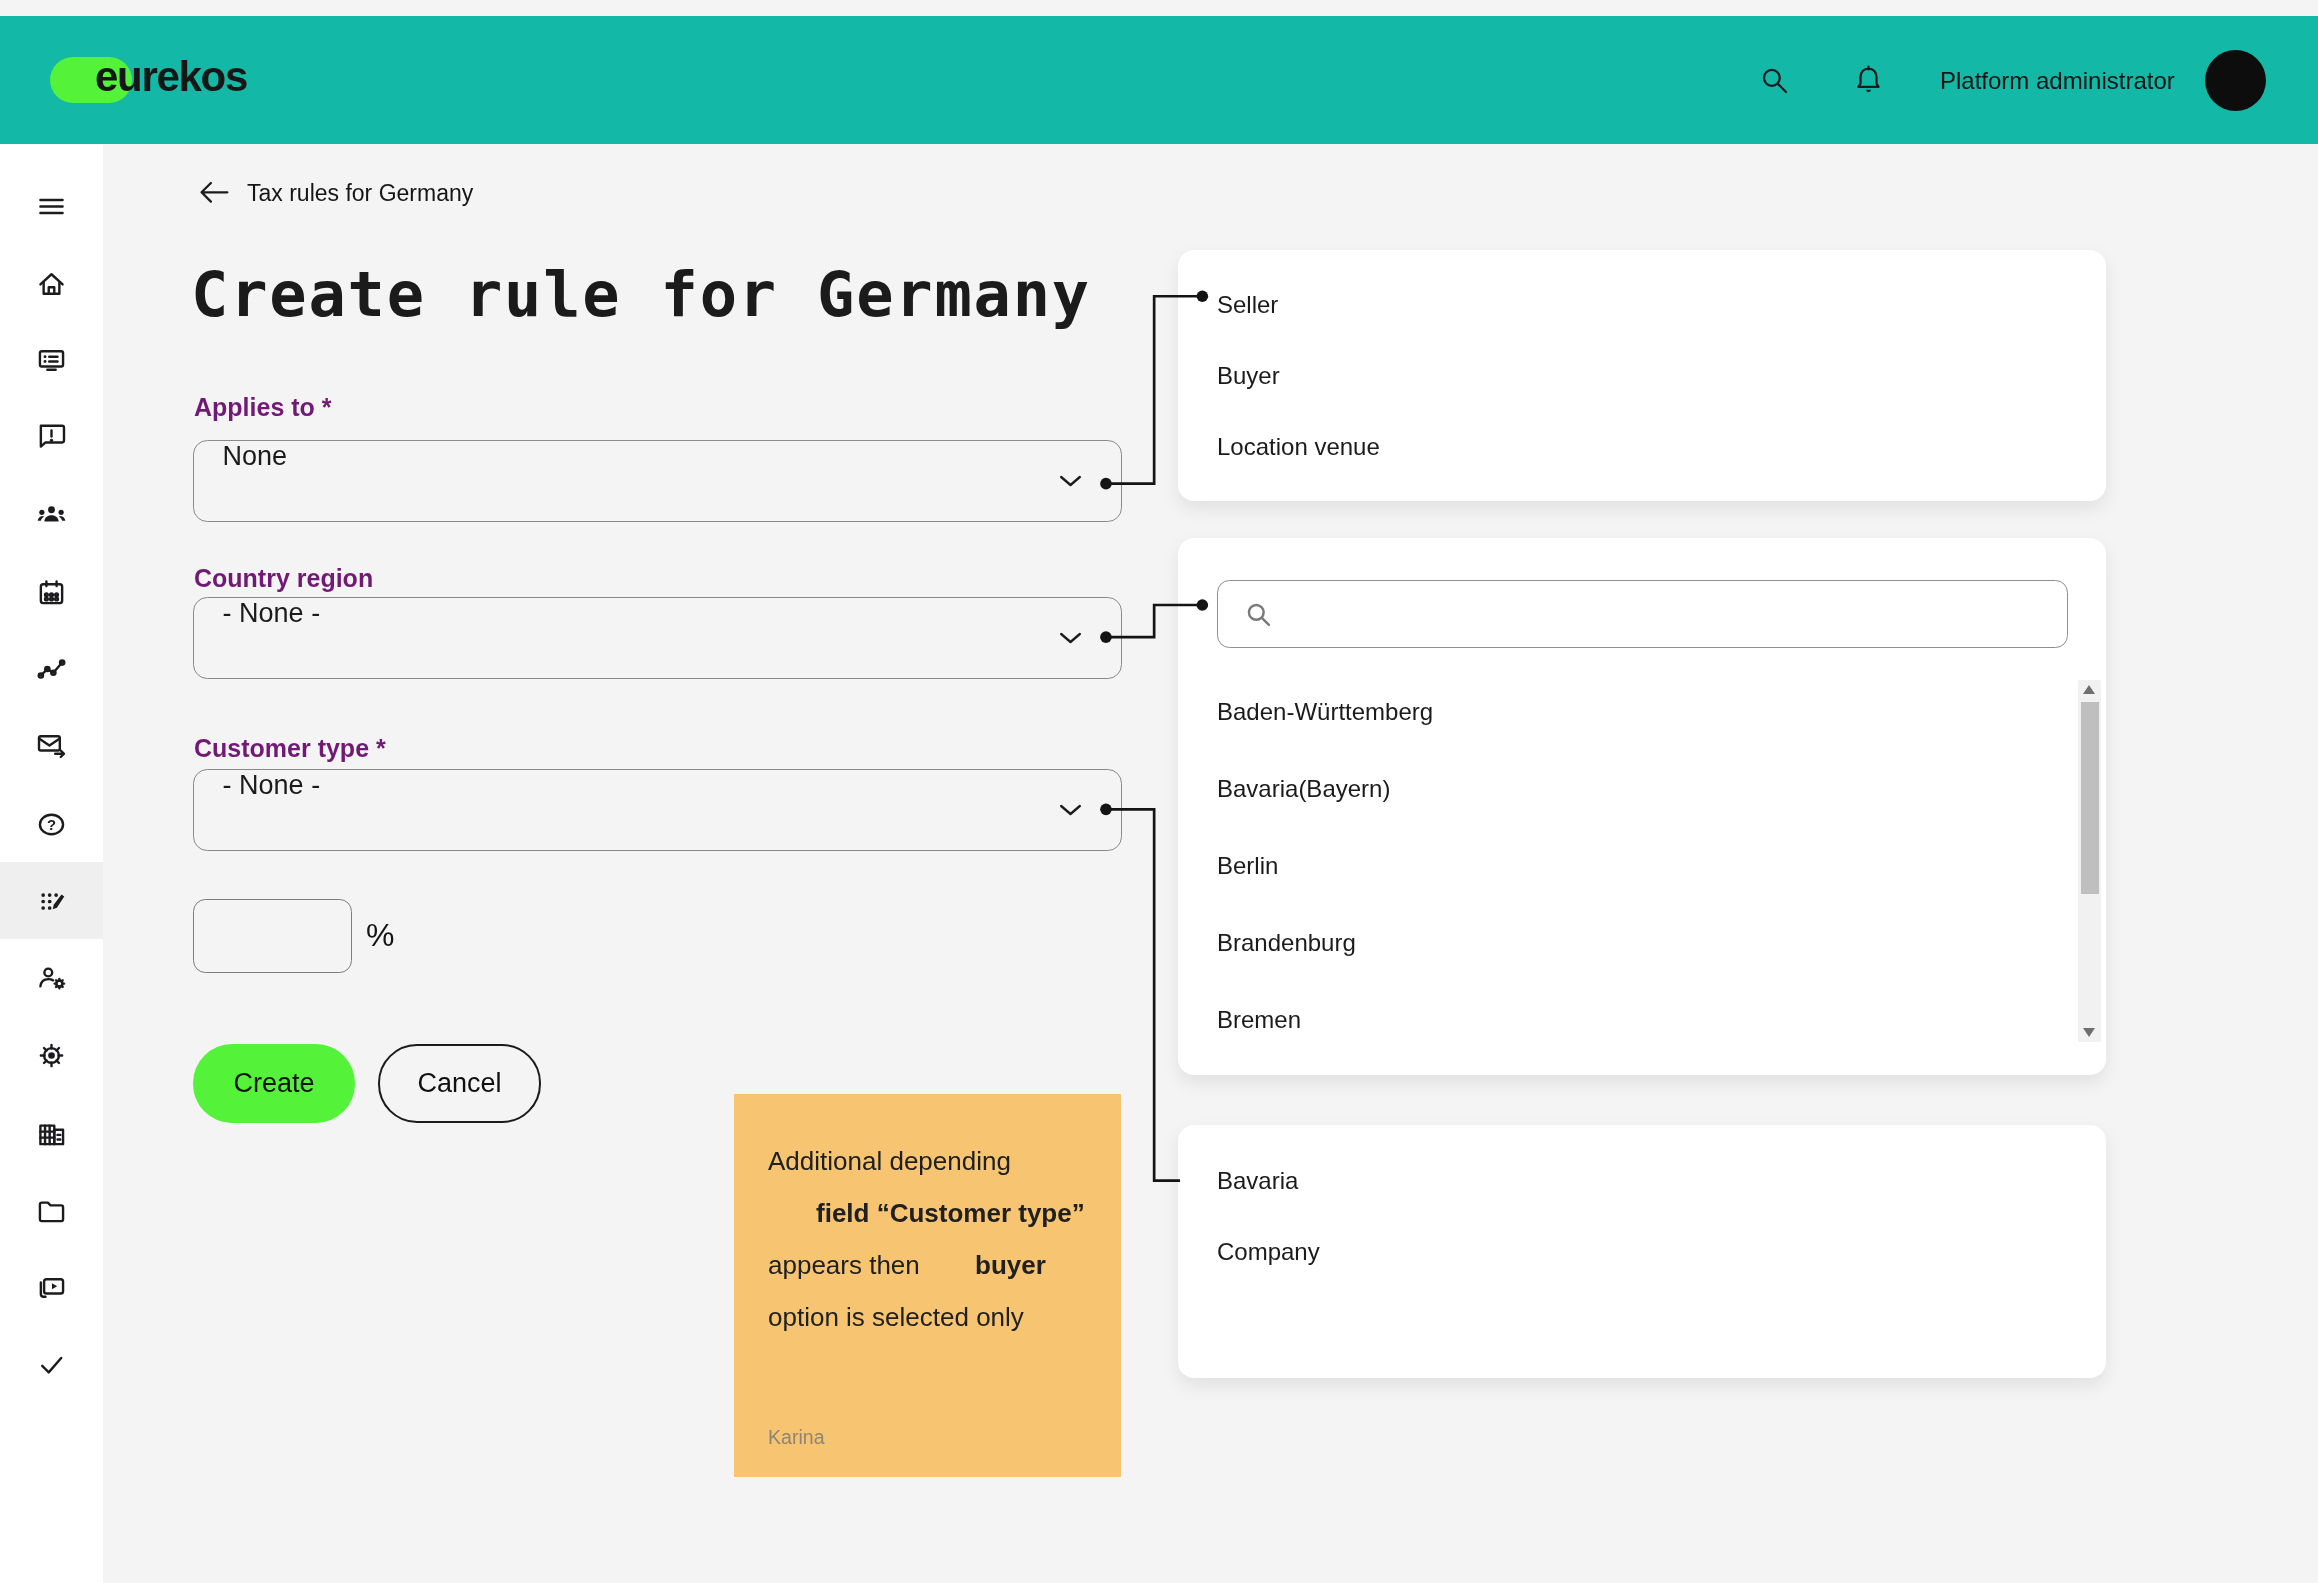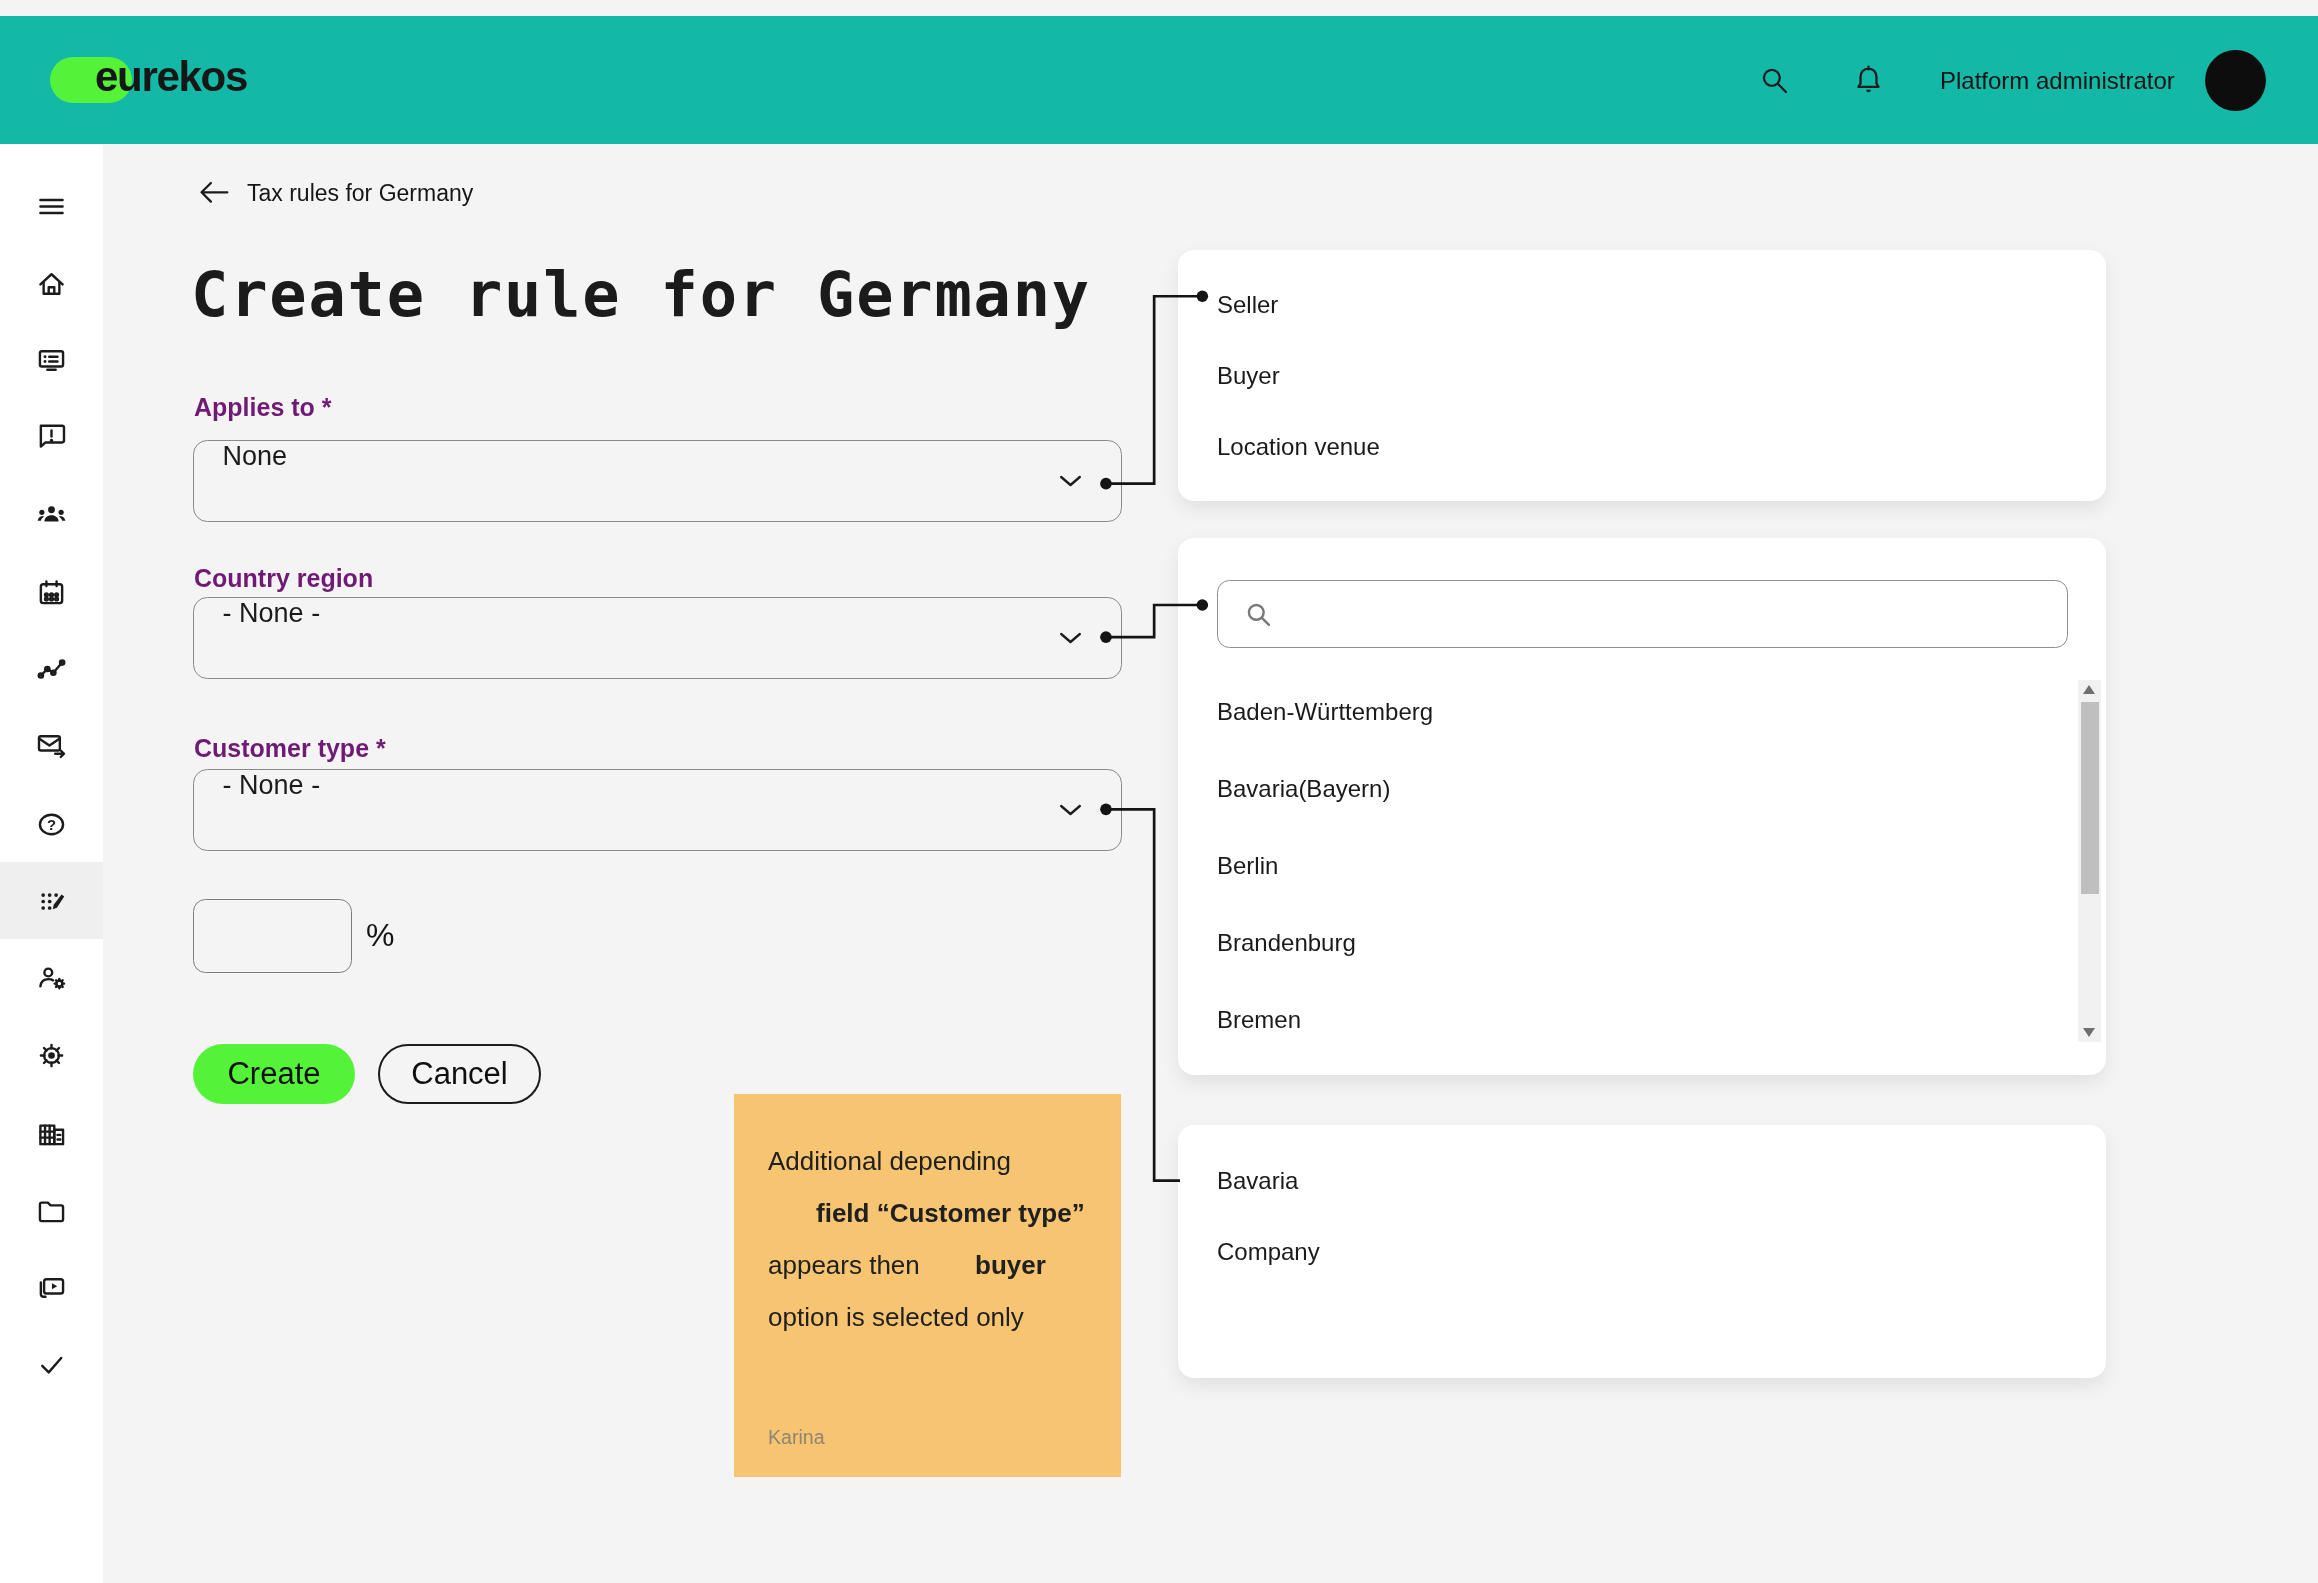--- a/index.html
+++ b/index.html
@@ -34,22 +34,22 @@
   
   .f-label{position:absolute;left:194px;font-size:25px;font-weight:700;color:#701a75;}
   .select{position:absolute;left:193px;width:927px;height:80px;border:1.8px solid #8A8A8A;
           border-radius:14.3px;display:flex;align-items:flex-start;cursor:pointer;}
   .select .val{margin-left:28.6px;font-size:27px;color:#1b1b1b;}
   .select .chev{position:absolute;right:37px;top:50%;transform:translateY(-50%);}
   #rate-box{left:193px;top:899px;width:159px;height:74px;}
   #rate-input{width:100%;height:100%;box-sizing:border-box;border:1.8px solid #7d7d7d;border-radius:12.5px;
           background:transparent;font-size:27px;padding:0 18px;font-family:inherit;outline:none;}
   #pct{left:366px;top:917px;font-size:32px;color:#141414;}
-  .pill-btn{position:absolute;top:1044px;height:60px;border-radius:39px;display:flex;align-items:center;
-            justify-content:center;font-size:31px;color:#101010;cursor:pointer;box-sizing:border-box;}
+  .pill-btn{position:absolute;top:1044px;height:79px;border-radius:39px;display:flex;align-items:center;
+            justify-content:center;font-size:27px;color:#101010;cursor:pointer;box-sizing:border-box;}
   #btn-create{left:193px;width:162px;background:#55F23A;border:none;}
   #btn-cancel{left:378px;width:163px;background:transparent;border:2.2px solid #1b1b1b;}
 
   
   #note{left:734px;top:1094px;width:387px;height:383px;background:#F7C571;z-index:4;}
   #note-text{position:absolute;left:34px;top:41px;font-size:26px;line-height:52px;color:#202020;}
   #note-author{position:absolute;left:34px;top:332px;font-size:19.6px;color:#8E8574;}
   .b{font-weight:700;margin-left:48px;}
 
   

